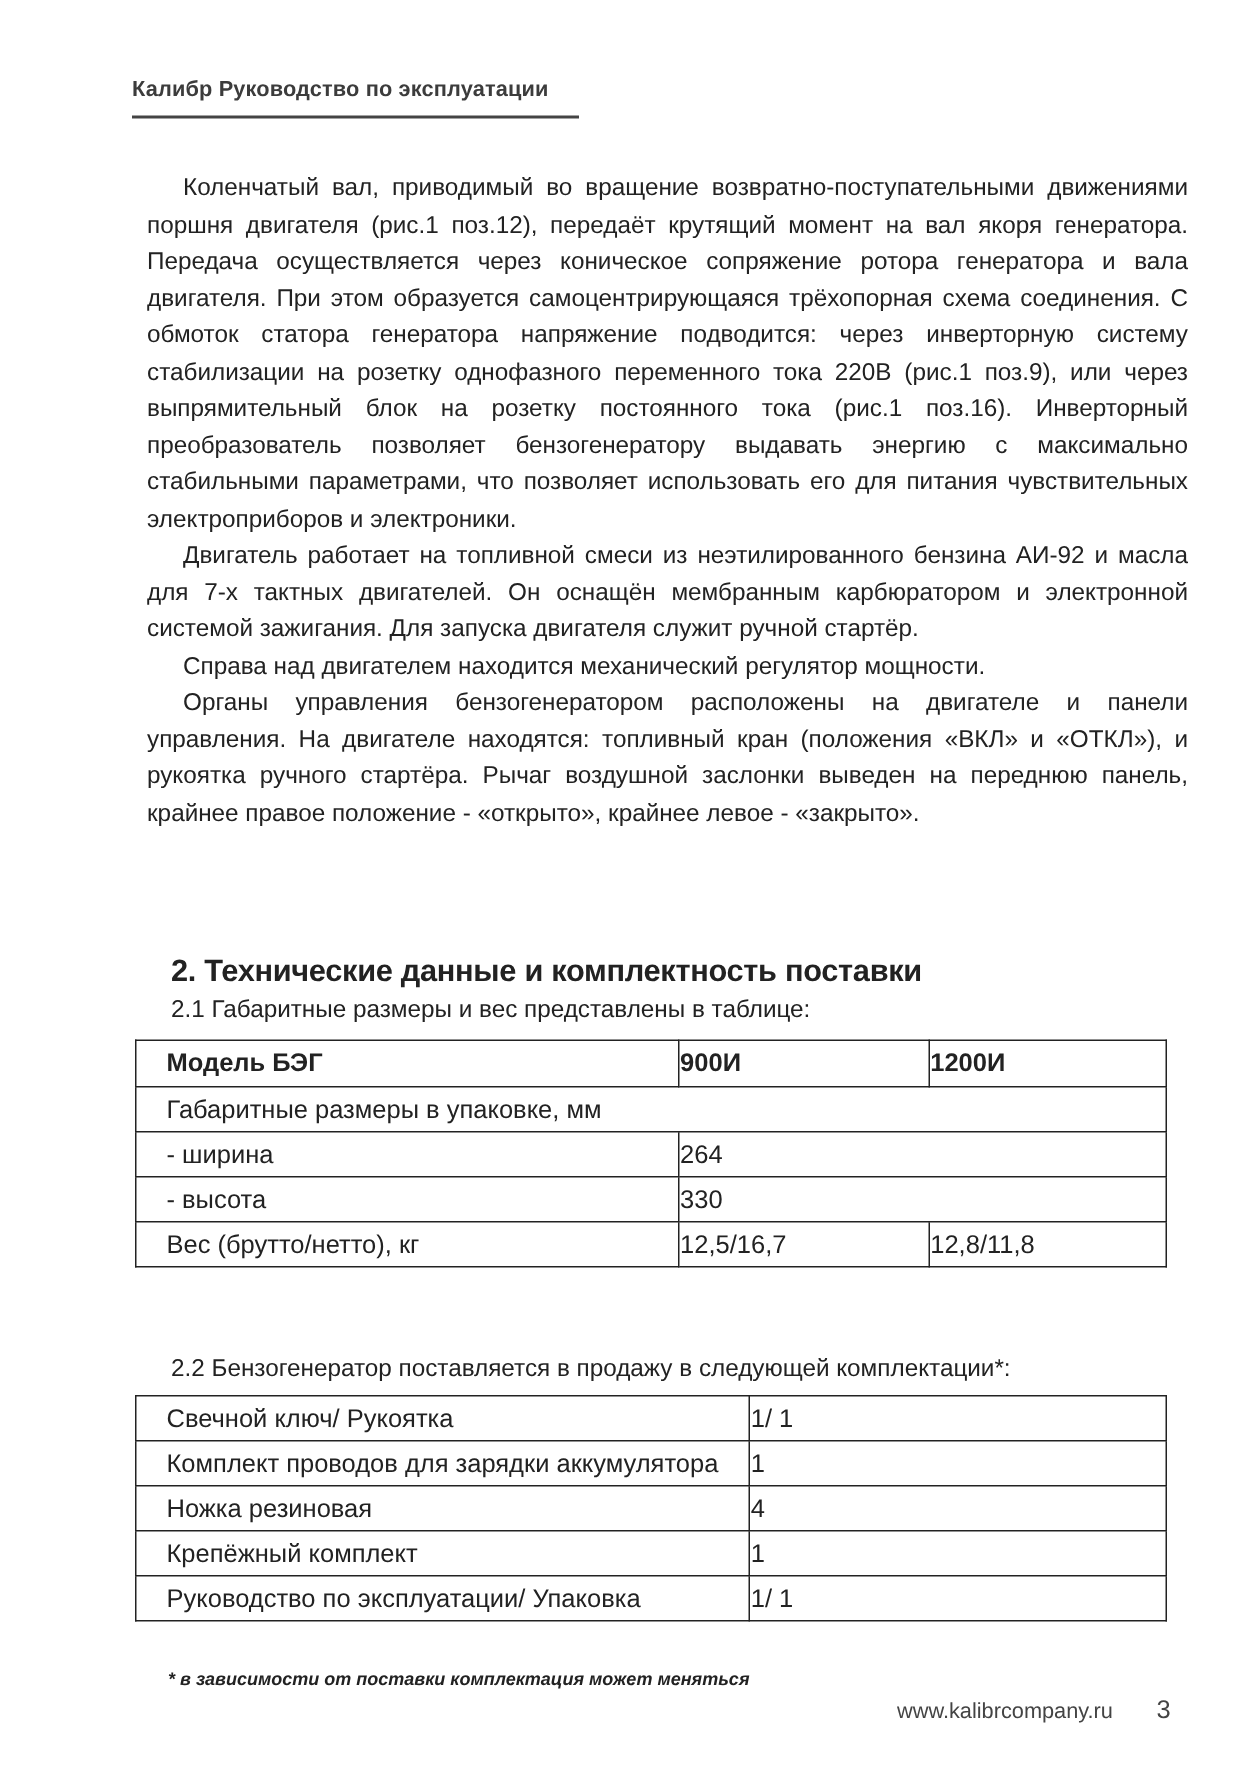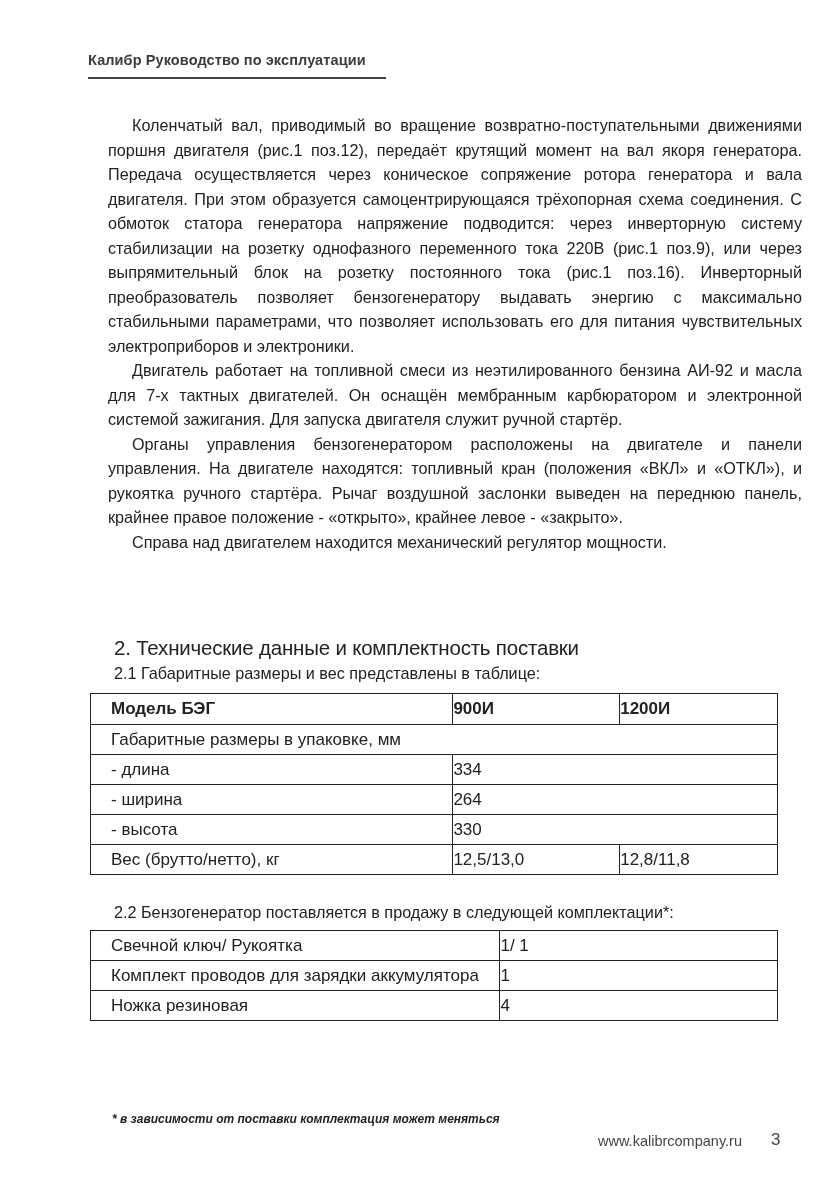--- a/index.html
+++ b/index.html
@@ -1,23 +1,23 @@
 <!DOCTYPE html>
 <html><head>
 <meta charset="utf-8">
 <style>
   html, body { margin:0; padding:0; background:#ffffff; }
   body { width:839px; height:1191px; position:relative; overflow:hidden;
          font-family:"Liberation Sans", sans-serif; color:#222; }
   .header { position:absolute; left:88px; top:52px; width:298px; }
   .header-title { font-size:14.5px; font-weight:bold; color:#3c3c3c; letter-spacing:0.1px; white-space:nowrap; }
   .header-rule { height:2px; background:#444; margin-top:9px; width:298px; }
-  .body-text { position:absolute; left:108px; top:113px; width:694px; font-size:16.2px; line-height:24.5px; color:#222; }
+  .body-text { position:absolute; left:98px; top:113px; width:694px; font-size:16.2px; line-height:24.5px; color:#222; }
   .body-text p { margin:0; text-indent:24px; text-align:justify; }
-  .section-title { position:absolute; left:114px; top:636px; font-size:20.5px; font-weight:normal; color:#222; white-space:nowrap; letter-spacing:-0.2px; }
+  .section-title { position:absolute; left:114px; top:636px; font-size:20.5px; font-weight:bold; color:#222; white-space:nowrap; letter-spacing:-0.2px; }
   .subhead { position:absolute; font-size:16.2px; color:#222; white-space:nowrap; }
   table { border-collapse:collapse; position:absolute; font-size:17px; color:#222; }
   td { border:1px solid #222; padding:0 0 0 20px; height:29px; vertical-align:middle; }
   td.c { padding:0; }
   .t1 { left:90px; top:693px; width:688px; }
   .t1 td { height:29px; }
   .t1 .hdr td { font-weight:bold; height:30px; }
   .t2 { left:90px; top:930px; width:688px; }
   .t2 td { height:29px; }
   .footnote { position:absolute; left:112px; top:1112px; font-size:12px; font-style:italic; font-weight:bold; color:#222; white-space:nowrap; }
@@ -28,22 +28,22 @@
 <body>
 
 <div class="header">
   <div class="header-title">Калибр Руководство по эксплуатации</div>
   <div class="header-rule"></div>
 </div>
 
 <div class="body-text">
   <p>Коленчатый вал, приводимый во вращение возвратно-поступательными движениями поршня двигателя (рис.1 поз.12), передаёт крутящий момент на вал якоря генератора. Передача осуществляется через коническое сопряжение ротора генератора и вала двигателя. При этом образуется самоцентрирующаяся трёхопорная схема соединения. С обмоток статора генератора напряжение подводится: через инверторную систему стабилизации на розетку однофазного переменного тока 220В (рис.1 поз.9), или через выпрямительный блок на розетку постоянного тока (рис.1 поз.16). Инверторный преобразователь позволяет бензогенератору выдавать энергию с максимально стабильными параметрами, что позволяет использовать его для питания чувствительных электроприборов и электроники.</p>
   <p>Двигатель работает на топливной смеси из неэтилированного бензина АИ-92 и масла для 7-х тактных двигателей. Он оснащён мембранным карбюратором и электронной системой зажигания. Для запуска двигателя служит ручной стартёр.</p>
+  <p>Справа над двигателем находится механический регулятор мощности.</p>
   <p>Органы управления бензогенератором расположены на двигателе и панели управления. На двигателе находятся: топливный кран (положения «ВКЛ» и «ОТКЛ»), и рукоятка ручного стартёра. Рычаг воздушной заслонки выведен на переднюю панель, крайнее правое положение - «открыто», крайнее левое - «закрыто».</p>
-  <p>Справа над двигателем находится механический регулятор мощности.</p>
 </div>
 
 <div class="section-title">2. Технические данные и комплектность поставки</div>
 <div class="subhead" style="left:114px; top:664px;">2.1 Габаритные размеры и вес представлены в таблице:</div>
 
 <table class="t1">
   <colgroup>
       <col style="width:363px">
       <col style="width:167px">
       <col style="width:158px">
@@ -51,34 +51,30 @@
   <tbody>
       <tr class="hdr">
     <td>Модель БЭГ</td>
     <td class="c">900И</td>
     <td class="c">1200И</td>
   </tr>
   <tr>
     <td colspan="3">Габаритные размеры в упаковке, мм</td>
   </tr>
   <tr>
-    <td>- длина</td>
-    <td class="c" colspan="2">334</td>
-  </tr>
-  <tr>
     <td>- ширина</td>
     <td class="c" colspan="2">264</td>
   </tr>
   <tr>
     <td>- высота</td>
     <td class="c" colspan="2">330</td>
   </tr>
   <tr>
     <td>Вес (брутто/нетто), кг</td>
-    <td class="c">12,5/13,0</td>
+    <td class="c">12,5/16,7</td>
     <td class="c">12,8/11,8</td>
   </tr>
 </tbody>
   </table>
 
 <div class="subhead" style="left:114px; top:903px;">2.2 Бензогенератор поставляется в продажу в следующей комплектации*:</div>
 
 <table class="t2">
   <colgroup>
       <col style="width:410px">
@@ -90,19 +86,27 @@
     <td class="c">1/ 1</td>
   </tr>
   <tr>
     <td>Комплект проводов для зарядки аккумулятора</td>
     <td class="c">1</td>
   </tr>
   <tr>
     <td>Ножка резиновая</td>
     <td class="c">4</td>
   </tr>
+  <tr>
+    <td>Крепёжный комплект</td>
+    <td class="c">1</td>
+  </tr>
+  <tr>
+    <td>Руководство по эксплуатации/ Упаковка</td>
+    <td class="c">1/ 1</td>
+  </tr>
 </tbody>
   </table>
 
 <div class="footnote">* в зависимости от поставки комплектация может меняться</div>
 
 <div class="footer-url">www.kalibrcompany.ru</div>
 <div class="page-num">3</div>
 
 </body></html>

